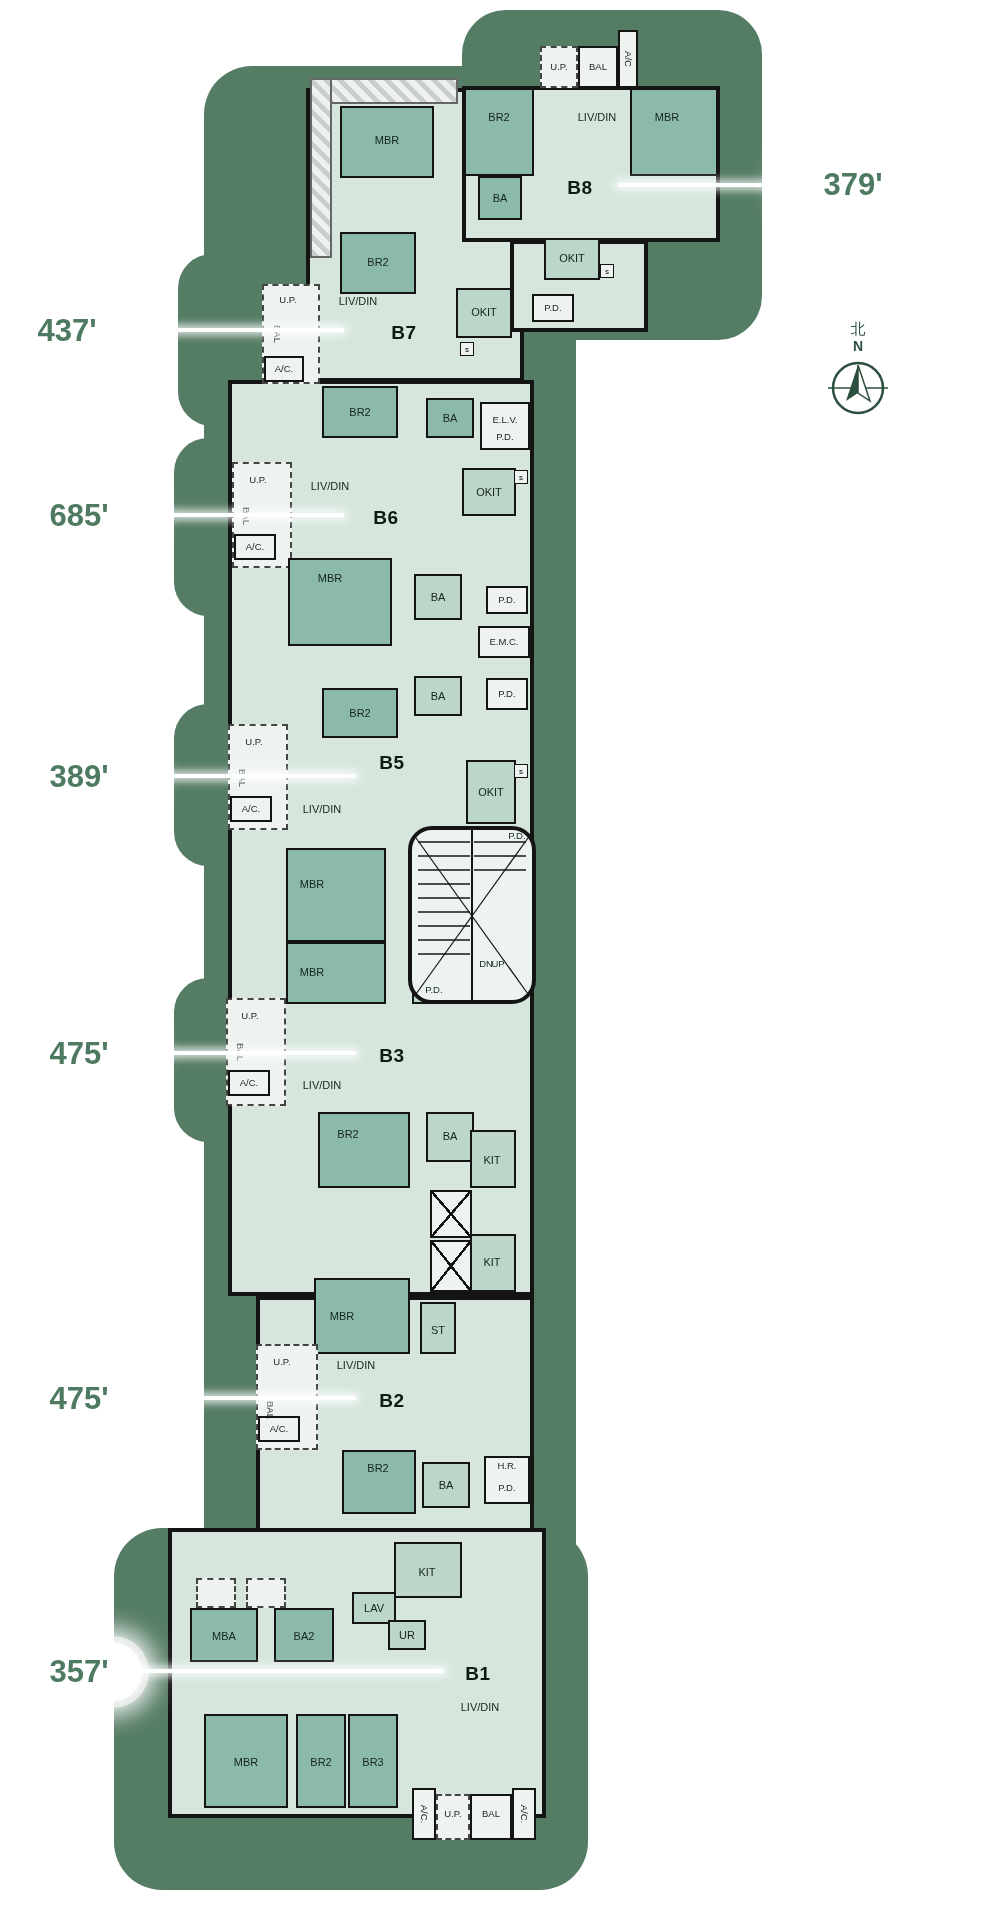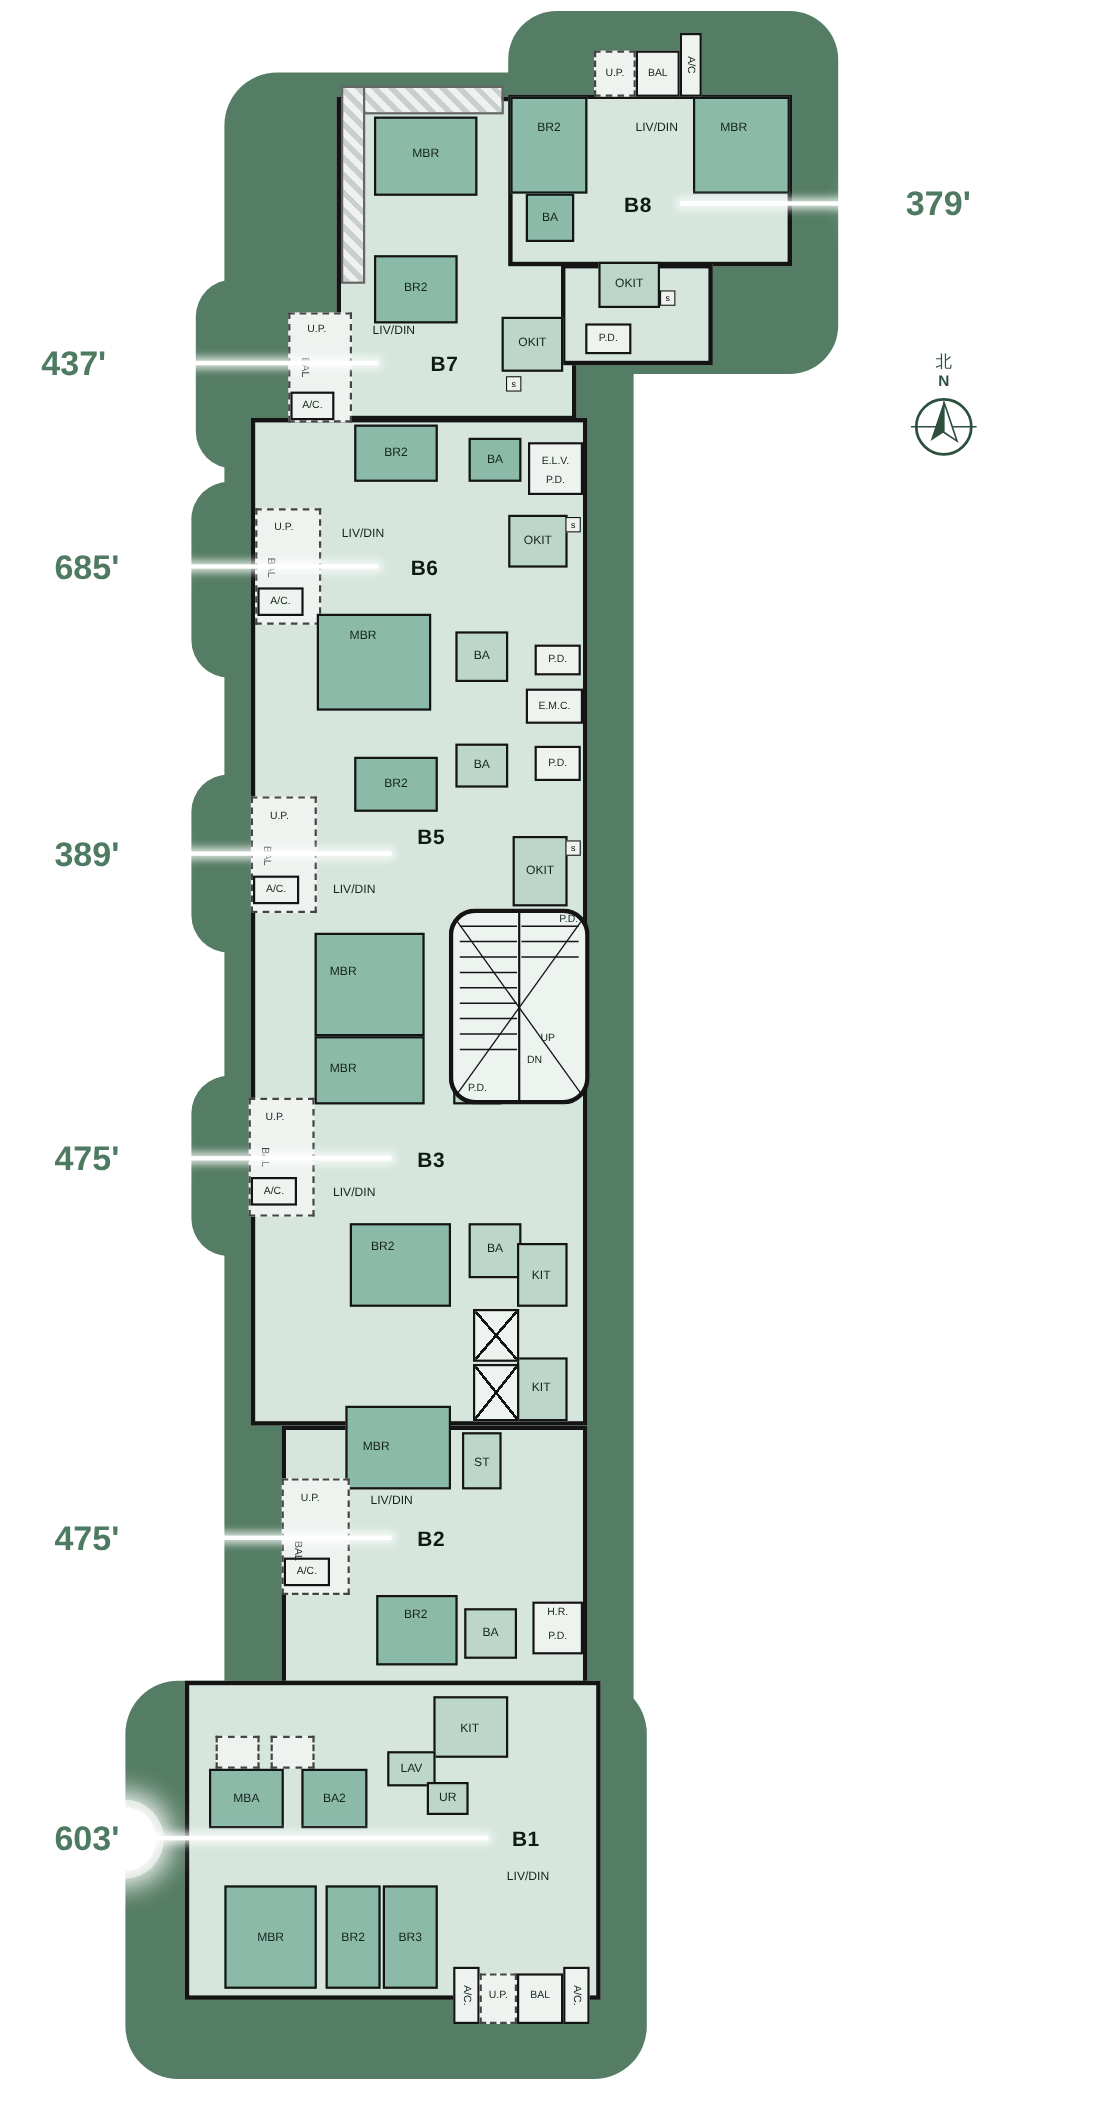--- a/index.html
+++ b/index.html
@@ -203,21 +203,21 @@
   <span class="rlabel sm" style="left:254px;top:742px">U.P.</span>
   <span class="rlabel unit" style="left:392px;top:762px">B5</span>
   <span class="rlabel sm vert" style="left:242px;top:778px">BAL</span>
   <span class="rlabel" style="left:322px;top:809px">LIV/DIN</span>
   <span class="rlabel sm" style="left:251px;top:809px">A/C.</span>
   <span class="rlabel" style="left:491px;top:792px">OKIT</span>
   <span class="rlabel sm" style="left:517px;top:836px">P.D.</span>
   <span class="rlabel" style="left:312px;top:884px">MBR</span>
   <span class="rlabel" style="left:312px;top:972px">MBR</span>
   <span class="rlabel sm" style="left:434px;top:990px">P.D.</span>
-  <span class="rlabel sm" style="left:498px;top:944px">UP</span>
+  <span class="rlabel sm" style="left:498px;top:964px">UP</span>
   <span class="rlabel sm" style="left:486px;top:964px">DN</span>
 
   <span class="rlabel sm" style="left:250px;top:1016px">U.P.</span>
   <span class="rlabel unit" style="left:392px;top:1055px">B3</span>
   <span class="rlabel sm vert" style="left:240px;top:1052px">BAL</span>
   <span class="rlabel sm" style="left:249px;top:1083px">A/C.</span>
   <span class="rlabel" style="left:322px;top:1085px">LIV/DIN</span>
   <span class="rlabel" style="left:348px;top:1134px">BR2</span>
   <span class="rlabel" style="left:450px;top:1136px">BA</span>
   <span class="rlabel" style="left:492px;top:1160px">KIT</span>
@@ -257,21 +257,21 @@
   <div class="leader" style="left:140px;top:1051px;width:216px"></div>
   <div class="leader" style="left:140px;top:1396px;width:216px"></div>
   <div class="leader" style="left:140px;top:1669px;width:304px"></div>
 
   <div class="pill" style="left:790px;top:156px">379'</div>
   <div class="pill" style="left:4px;top:302px">437'</div>
   <div class="pill" style="left:16px;top:487px">685'</div>
   <div class="pill" style="left:16px;top:748px">389'</div>
   <div class="pill" style="left:16px;top:1025px">475'</div>
   <div class="pill" style="left:16px;top:1370px">475'</div>
-  <div class="pill" style="left:16px;top:1643px">603'</div>
+  <div class="pill" style="left:16px;top:1643px">357'</div>
 
   <div class="compass" style="left:828px;top:320px;width:60px;height:100px">
     <span class="cn" style="left:30px;top:0px">北</span>
     <span class="en" style="left:30px;top:18px">N</span>
     <svg width="60" height="62" viewBox="0 0 60 62" style="position:absolute;left:0;top:36px">
       <circle cx="30" cy="32" r="25" fill="none" stroke="#2d4f3e" stroke-width="2.5"></circle>
       <line x1="0" y1="32" x2="60" y2="32" stroke="#2d4f3e" stroke-width="1.4"></line>
       <polygon points="30,9 18,45 30,37" fill="#2d4f3e"></polygon>
       <polygon points="30,9 42,45 30,37" fill="#ffffff" stroke="#2d4f3e" stroke-width="1.5"></polygon>
     </svg>

